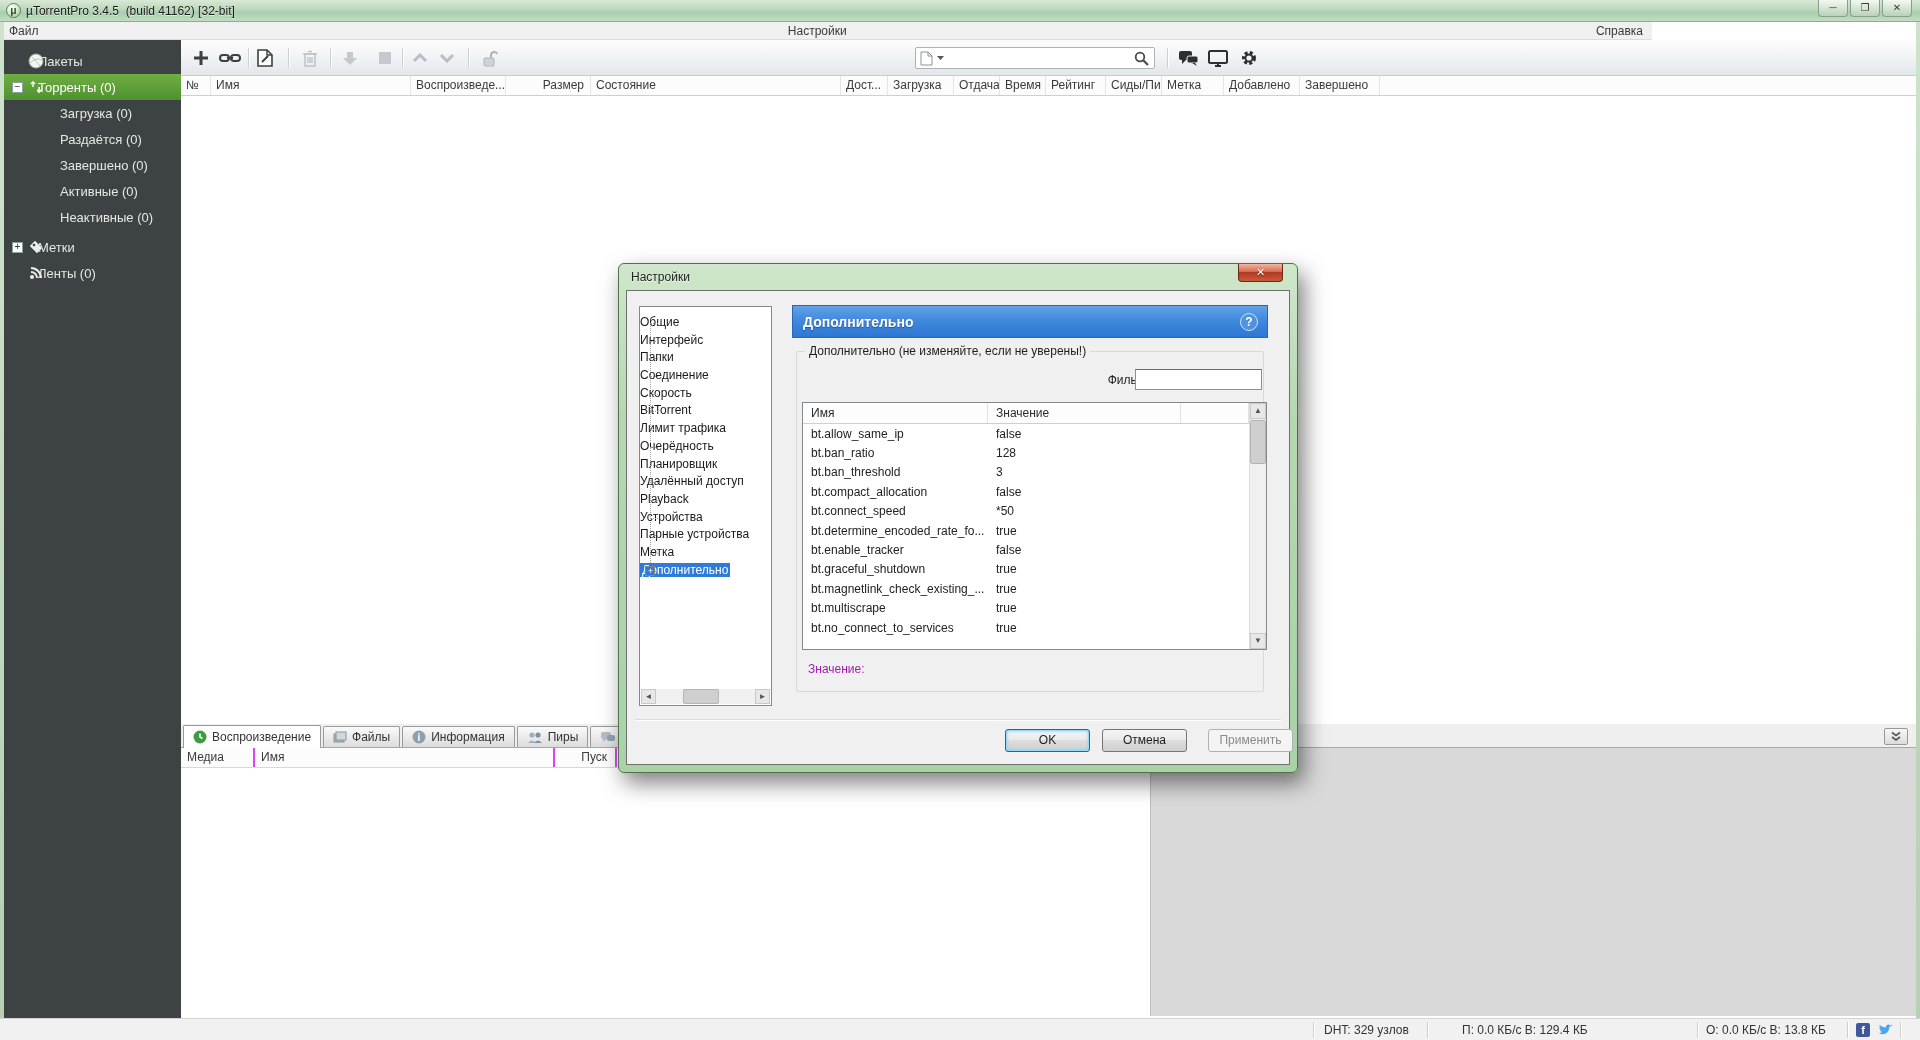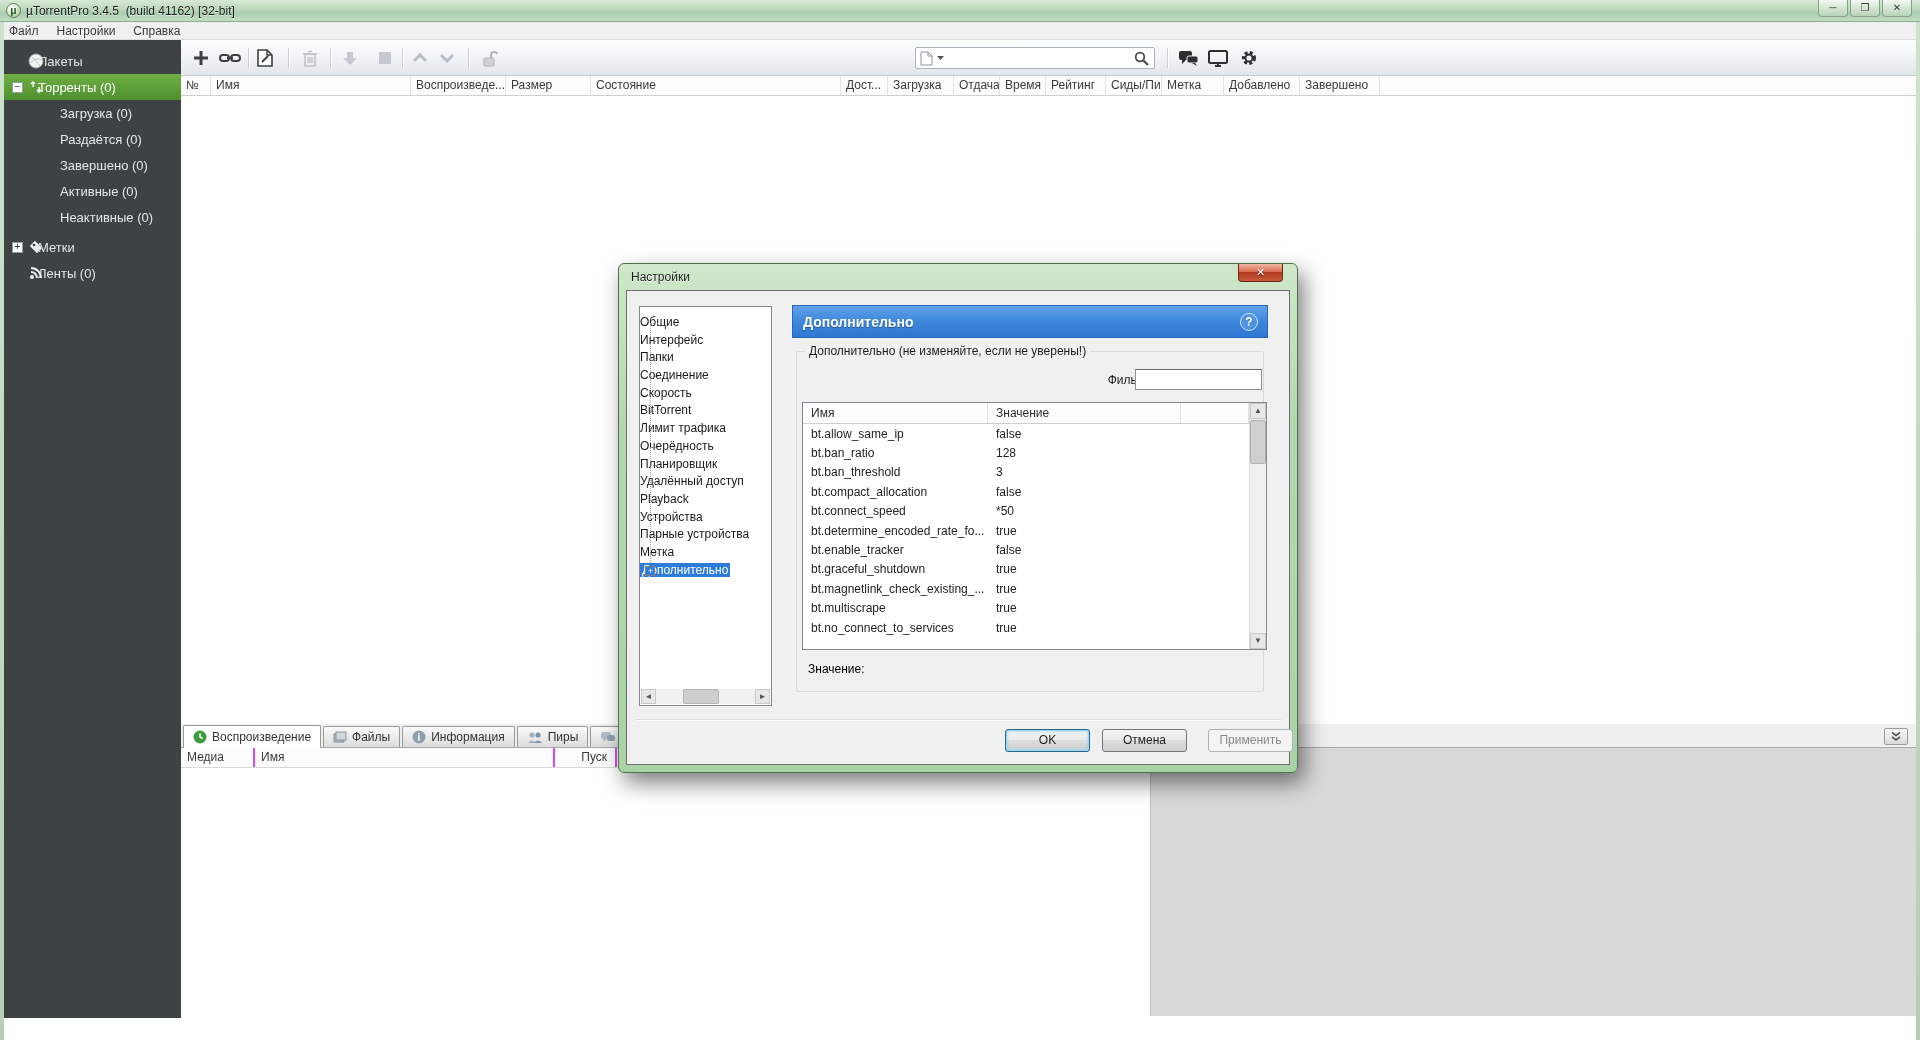--- a/index.html
+++ b/index.html
@@ -12,22 +12,22 @@
     background:linear-gradient(180deg,#d8e9d5 0%,#bcd8ba 45%,#a9cdb2 60%,#c2ddc0 100%);
     border-bottom:1px solid #8fae8f; display:flex; align-items:center; }
   .app-icon { width:15px; height:15px; border-radius:50%; margin:0 5px 0 6px;
     background:radial-gradient(circle at 35% 30%,#ffffff 0%,#d9ecd4 45%,#8fbf83 100%);
     border:1px solid #5d815a; color:#2e5c2a; font-weight:bold; font-size:11px; line-height:13px; text-align:center; }
   .title-text { font-size:12px; color:#1c1c1c; white-space:pre; text-shadow:0 1px 0 rgba(255,255,255,.6); }
   .win-controls { position:absolute; right:8px; top:0; display:flex; gap:2px; }
   .win-btn { width:30px; height:17px; border:1px solid #87a087; border-top:none; border-radius:0 0 4px 4px;
     background:linear-gradient(180deg,#f3f9f2,#cfe2cd 60%,#b9d2b7); color:#3a3a3a; font-size:10px;
     text-align:center; line-height:15px; cursor:default; }
-  .menubar { position:absolute; left:0; top:22px; width:1920px; height:18px; background:#f0f0f0;
-    border-bottom:1px solid #dcdcdc; display:flex; align-items:center; }
+  .menubar { position:absolute; left:0; top:22px; width:1652px; height:18px; background:#f0f0f0;
+    border-bottom:1px solid #dcdcdc; display:flex; align-items:center;justify-content:space-between; }
   .menu-item { padding:1px 9px; color:#3a3a3a; }
 
   
   .win-border-l,.win-border-r { position:absolute; top:22px; bottom:0; width:4px;
     background:linear-gradient(180deg,#cfe3cc,#b5d0b3); }
   .win-border-l { left:0; } .win-border-r { right:0; }
 
   
   .sidebar { position:absolute; left:4px; top:40px; width:177px; bottom:22px; background:#3d4344; color:#e3e7e6; font-size:13px; }
   .side-item { position:relative; height:26px; display:flex; align-items:center; padding-left:34px; }
@@ -123,21 +123,21 @@
   .adv-head .hc { padding:3px 0 0 8px; border-right:1px solid #e2e2e2; }
   .hc.c1 { width:185px; } .hc.c2 { width:193px; } .hc.c3 { width:68px; }
   .adv-row { display:flex; height:19.4px; align-items:center; }
   .adv-row .rc1 { width:185px; padding-left:8px; white-space:nowrap; overflow:hidden; }
   .adv-row .rc2 { padding-left:8px; white-space:nowrap; }
   .vscroll { position:absolute; right:0; top:0; width:17px; bottom:0; background:#f0f0f0; border-left:1px solid #dcdcdc; }
   .vs-btn { position:absolute; left:0; width:16px; height:16px; background:#e7e7e7; border:1px solid #c9c9c9;
     font-size:8px; color:#555; text-align:center; line-height:14px; }
   .vs-thumb { position:absolute; left:0; top:17px; width:16px; height:44px; background:#cfcfcf; border:1px solid #b3b3b3; border-radius:2px; }
 
-  .value-label { position:absolute; left:181px; top:371px; font-size:12px; color:#000000; }
+  .value-label { position:absolute; left:181px; top:371px; font-size:12px; color:#a21caf; }
   .dlg-sep { position:absolute; left:8px; right:8px; top:428px; height:2px; border-top:1px solid #dcdcdc; border-bottom:1px solid #ffffff; }
 
   .dlg-btn { position:absolute; top:438px; width:85px; height:23px; border:1px solid #757575; border-radius:3px;
     background:linear-gradient(180deg,#f3f3f3,#ebebeb 45%,#dddddd 50%,#cfcfcf); font-size:12px; color:#1e1e1e;
     text-align:center; line-height:21px; }
   .dlg-btn.ok { left:378px; border-color:#2c628b; box-shadow:inset 0 0 3px 1px #7fd5f2, inset 0 0 0 1px #bfeaf8; }
   .dlg-btn.cancel { left:475px; }
   .dlg-btn.apply { left:573px; color:#8a8a8a; background:#f4f4f4; border-color:#aeb2b5;margin-left:8px; }
 
   svg { display:block; }
@@ -308,21 +308,21 @@
           <circle cx="9" cy="9" r="5.5" fill="none" stroke="#2f2f2f" stroke-width="3" stroke-dasharray="3 2.2"></circle>
           <circle cx="9" cy="9" r="3.6" fill="none" stroke="#2f2f2f" stroke-width="2"></circle>
         </svg>
     </div>
   </div>
 
   <div class="col-headers">
     <div class="col" style="width:30px">№</div>
     <div class="col" style="width:200px">Имя</div>
     <div class="col" style="width:95px">Воспроизведе...</div>
-    <div class="col" style="width:85px; text-align:left; padding-right:13px">Размер</div>
+    <div class="col" style="width:85px; text-align:right; padding-right:6px">Размер</div>
     <div class="col" style="width:250px">Состояние</div>
     <div class="col" style="width:47px">Дост...</div>
     <div class="col" style="width:66px">Загрузка</div>
     <div class="col" style="width:46px">Отдача</div>
     <div class="col" style="width:46px">Время</div>
     <div class="col" style="width:60px">Рейтинг</div>
     <div class="col" style="width:56px">Сиды/Пиры</div>
     <div class="col" style="width:62px">Метка</div>
     <div class="col" style="width:76px">Добавлено</div>
     <div class="col" style="width:80px">Завершено</div>
@@ -378,20 +378,36 @@
 
   <div class="lower-headers">
     <div class="lcol" style="width:74px">Медиа</div>
     <div class="lcol" style="width:300px">Имя</div>
     <div class="lcol" style="width:62px; text-align:right; padding-right:8px">Пуск</div>
     <div class="lcol" style="flex:1; border-right:none">Д...</div>
   </div>
   <div class="lower-list"></div>
   <div class="lower-rest"></div>
 
+  <div class="statusbar">
+    <div class="sb-div" style="left:1313px"></div>
+    <div class="sb-text" style="left:1324px">DHT: 329 узлов</div>
+    <div class="sb-div" style="left:1427px"></div>
+    <div class="sb-text" style="left:1462px">П: 0.0 КБ/с В: 129.4 КБ</div>
+    <div class="sb-div" style="left:1697px"></div>
+    <div class="sb-text" style="left:1706px">О: 0.0 КБ/с В: 13.8 КБ</div>
+    <div class="sb-div" style="left:1847px"></div>
+    <div class="fb">f</div>
+    <div class="tw">
+      <svg width="16" height="14">
+          <path d="M15 2.5 q-1 .6-1.8.7 q1-.7 1.2-1.6 q-1 .6-2 .8 Q11.5 1.4 10.2 1.4 q-2.4 0-2.4 2.5 l0 .6 Q4 4.3 1.6 2 q-.9 1.8.8 3.1 q-.7 0-1.2-.3 q0 1.8 2 2.4 q-.7.2-1.3 0 q.5 1.6 2.3 1.7 Q2.5 10.2.8 10 q1.8 1.2 3.9 1.2 q6.3 0 6.6-6.9 q.9-.6 1.7-1.8 Z" fill="#4aa9e6"></path>
+        </svg>
+    </div>
+    <div class="sb-div" style="left:1900px"></div>
+  </div>
 
   <div class="dialog">
     <div class="dlg-title">Настройки</div>
     <div class="dlg-close">✕</div>
     <div class="dlg-client">
 
       <div class="tree">
         <ul>
           <div class="guide"></div>
           <li><span>Общие</span></li>

